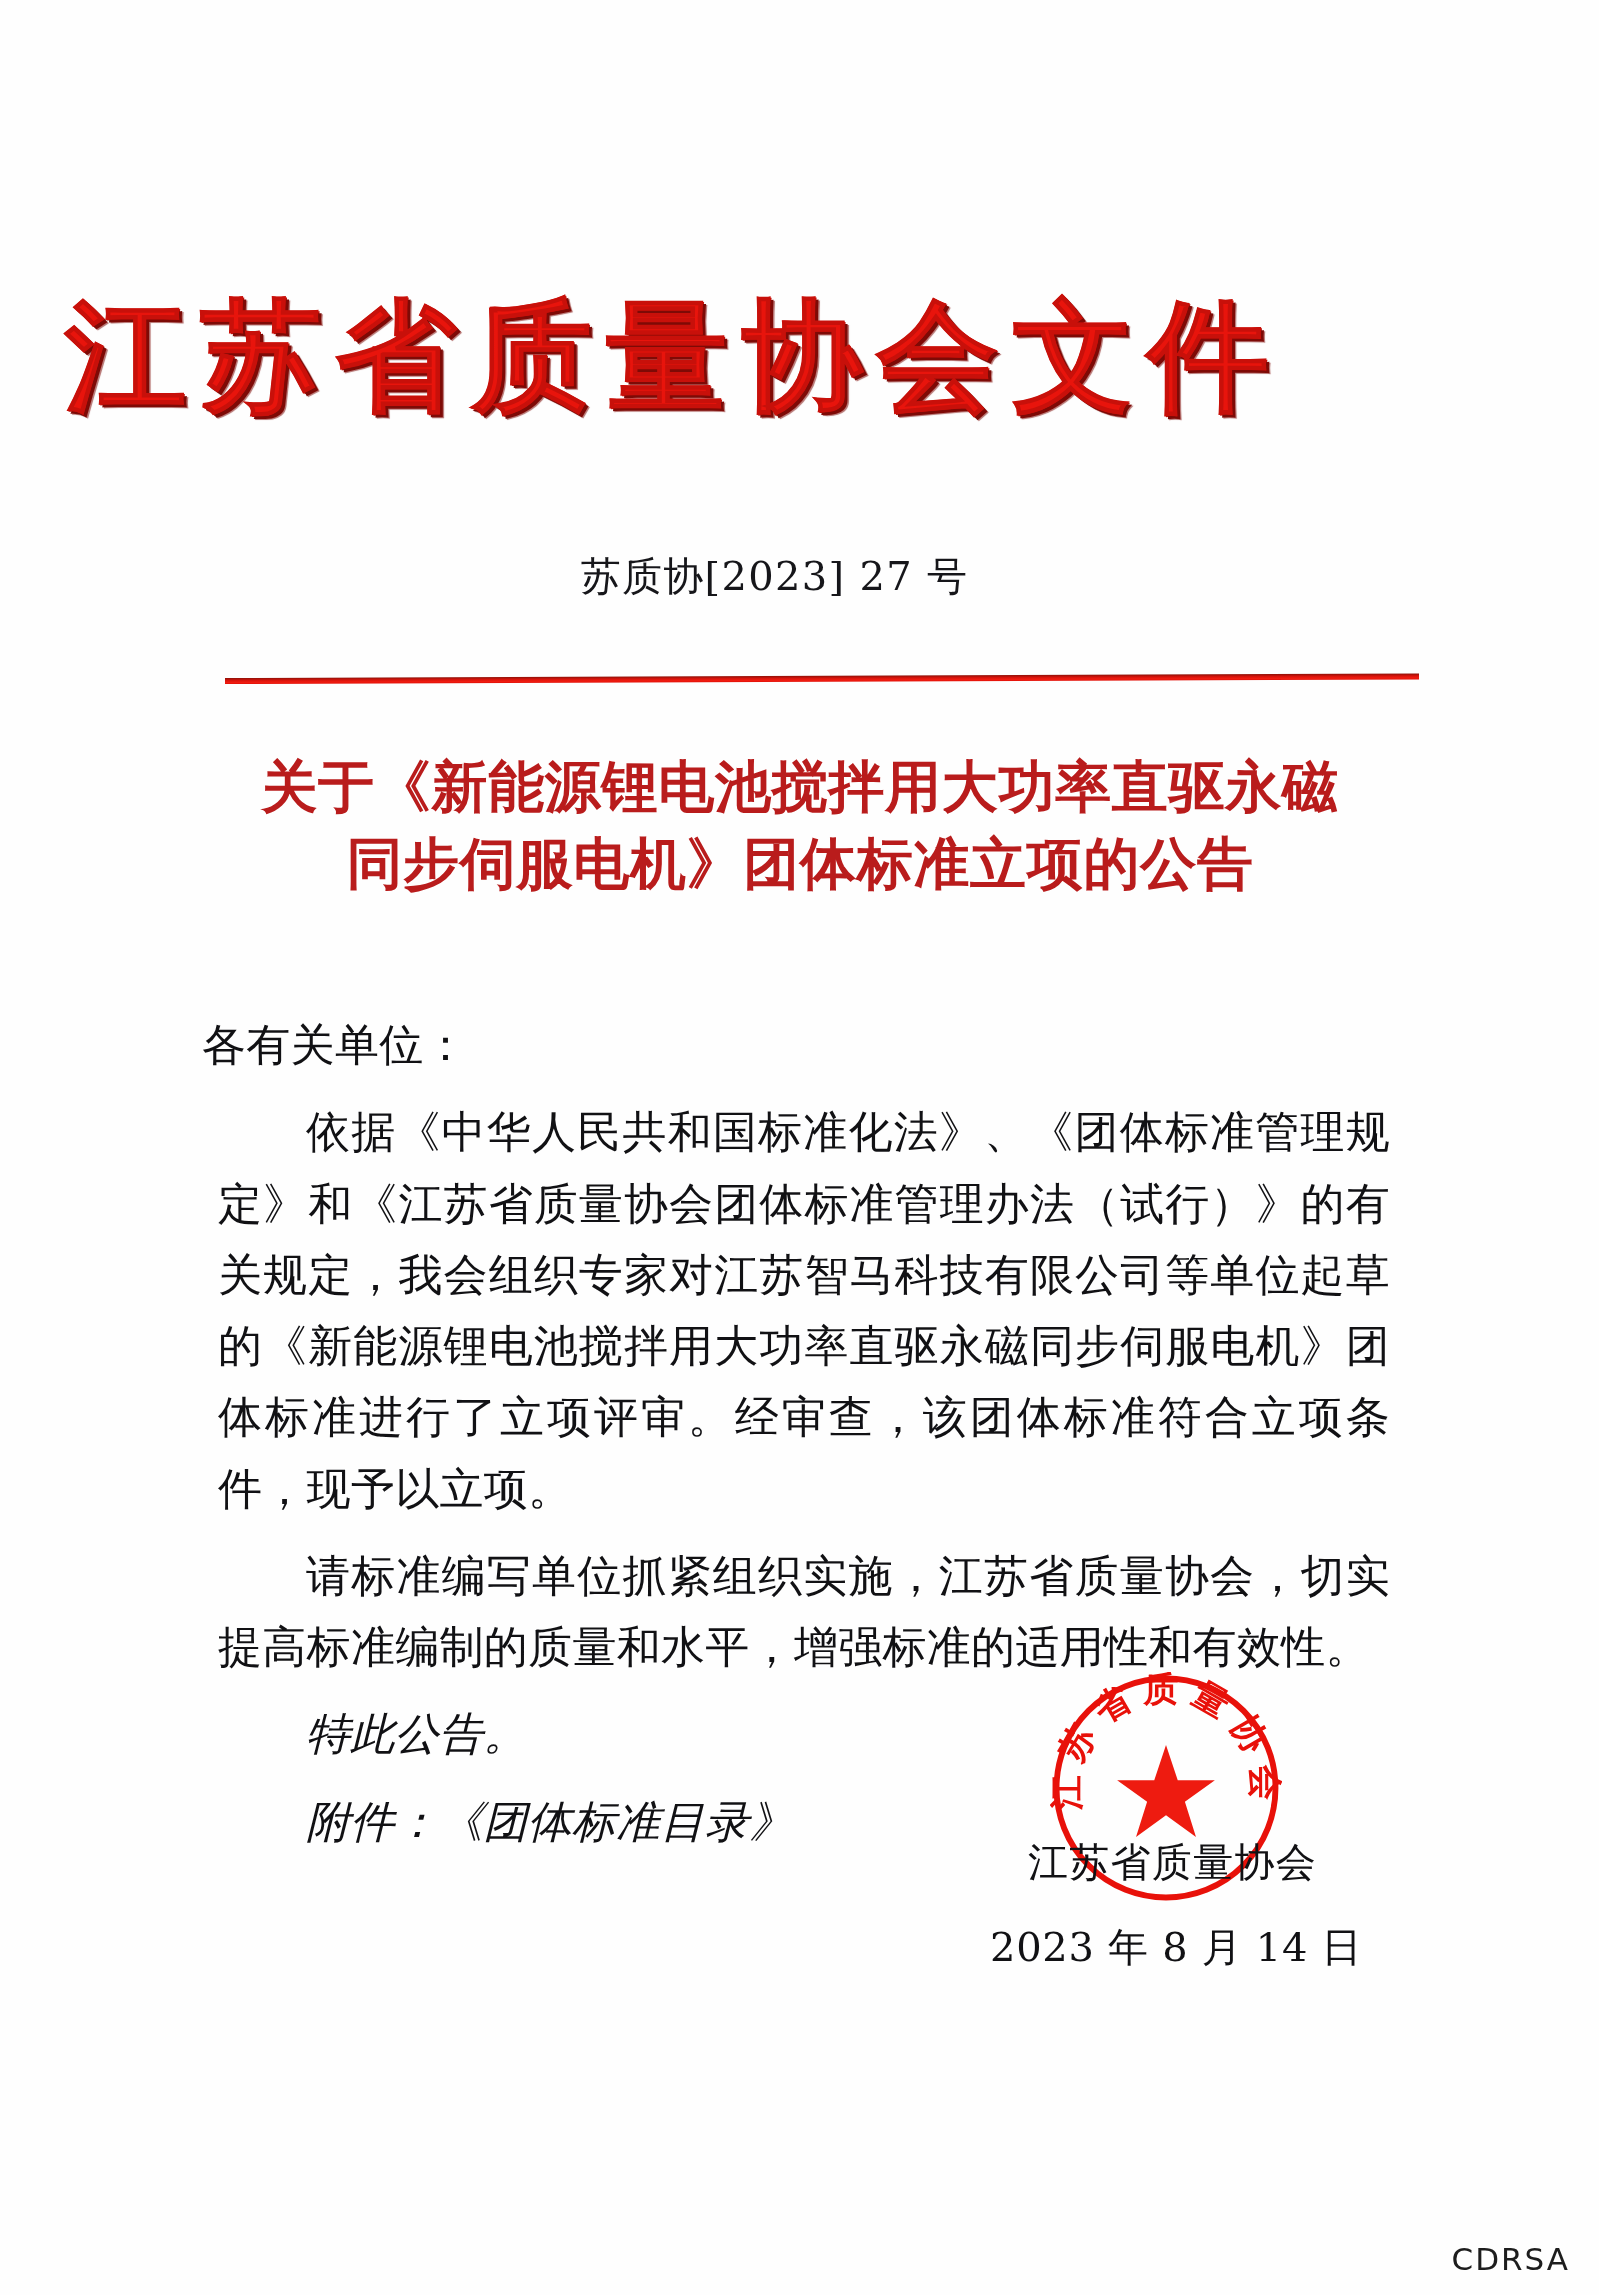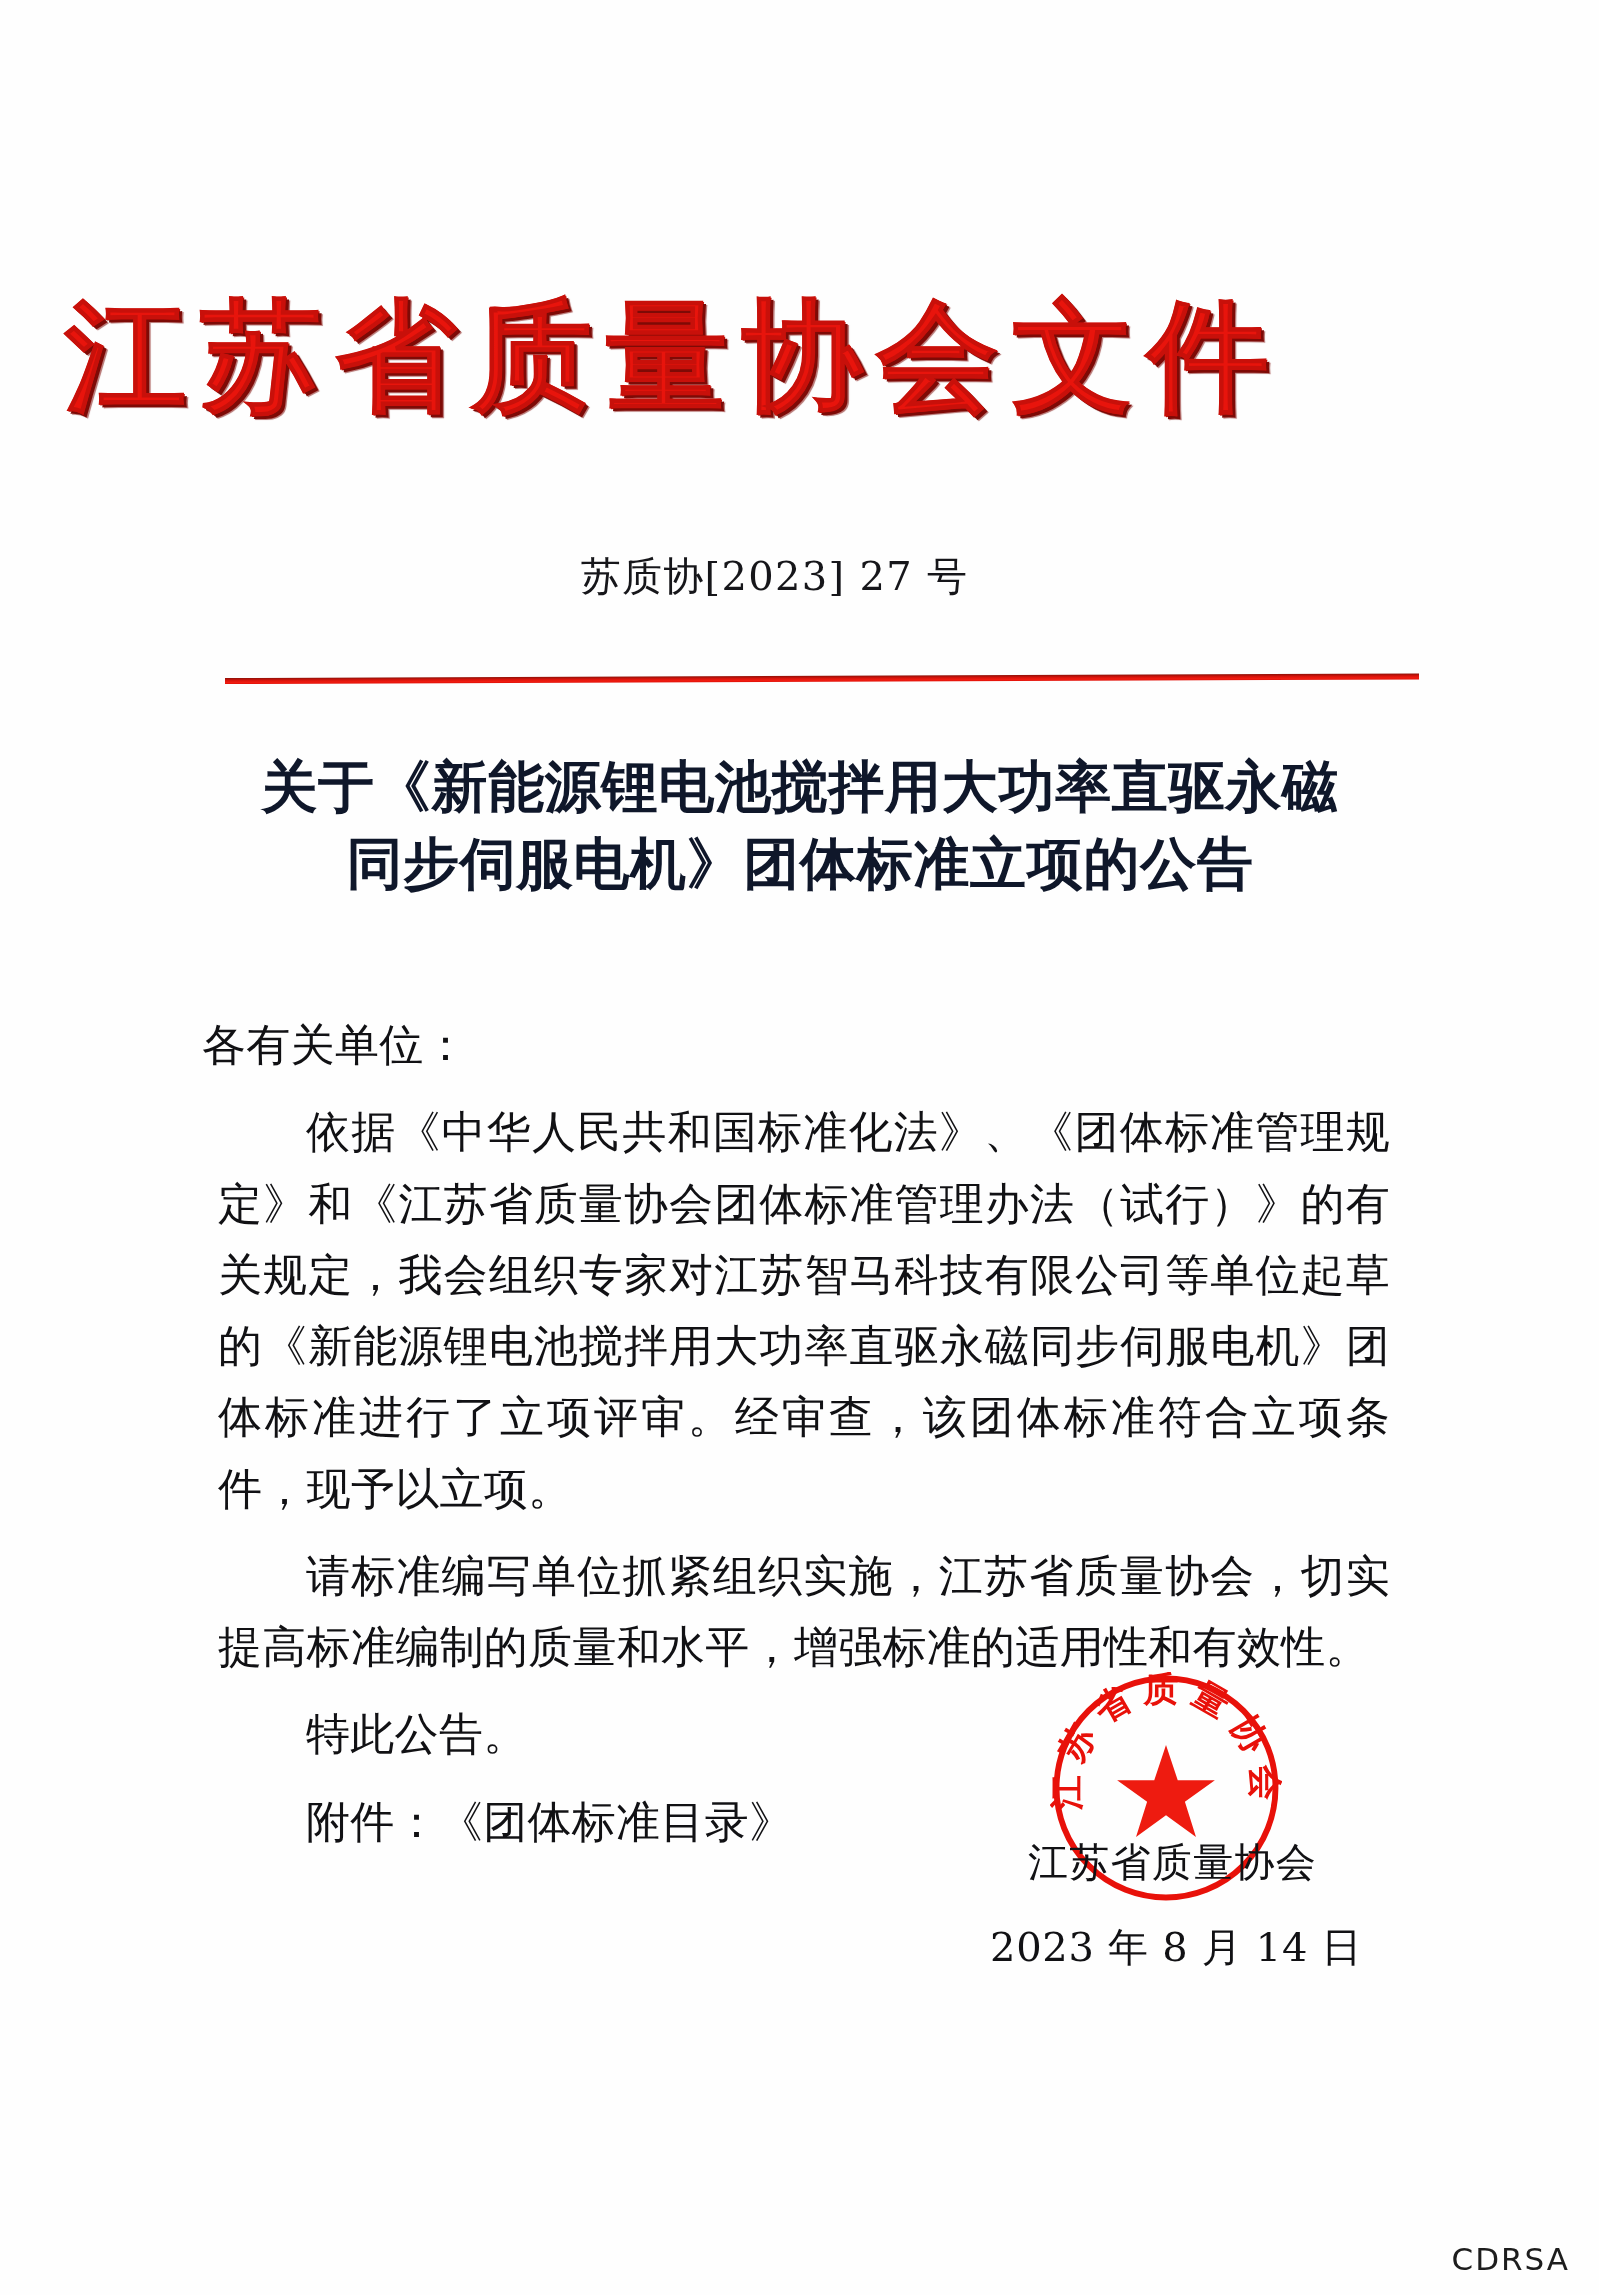--- a/index.html
+++ b/index.html
@@ -74,21 +74,21 @@
   .doc-title {
     position: absolute;
     left: 0;
     top: 748px;
     width: 1600px;
     text-align: center;
     font-family: "DejaVu Serif", "Liberation Serif", serif;
     font-size: 56px;
     font-weight: 700;
     line-height: 1.38;
-    color: #0f172a;
+    color: #b91c1c;
     letter-spacing: 0.7px;
   }
   .doc-title div { white-space: nowrap; }
 
   
   .body-block {
     position: absolute;
     left: 202px;
     top: 1009px;
     width: 1204px;
@@ -99,21 +99,21 @@
     letter-spacing: 0.3px;
   }
   .salutation { margin: 0 0 3.9px 0; }
   .para {
     margin: 16px;
     text-indent: 2em;
     text-align: justify;
     text-justify: inter-ideograph;
   }
   .para + .para { margin-top: 5.2px; }
-  .para-short { text-align: left; }
+  .para-short { text-align: left; font-style: italic; }
 
   
   .sign-block {
     position: absolute;
     left: 990px;
     top: 1831px;
     width: 365px;
     font-family: "DejaVu Serif", "Liberation Serif", serif;
     font-size: 40px;
     line-height: 1.56;

